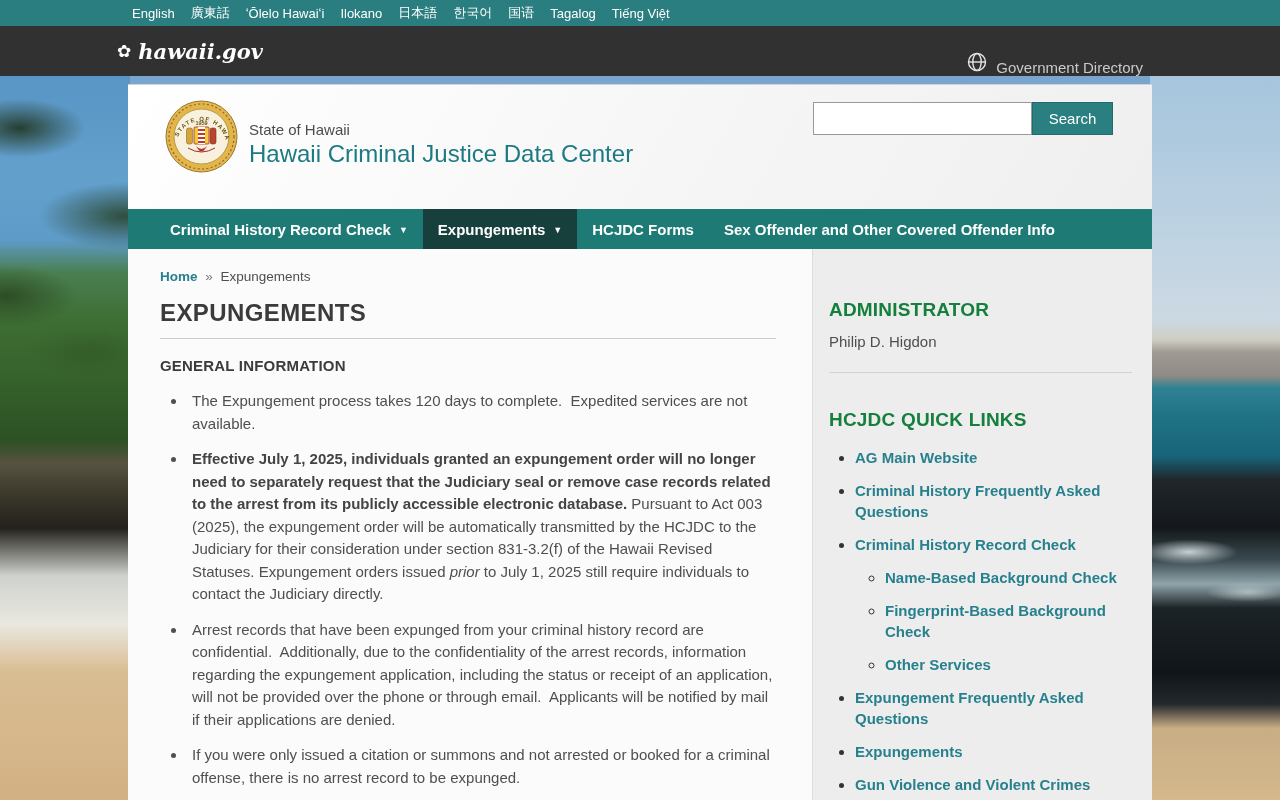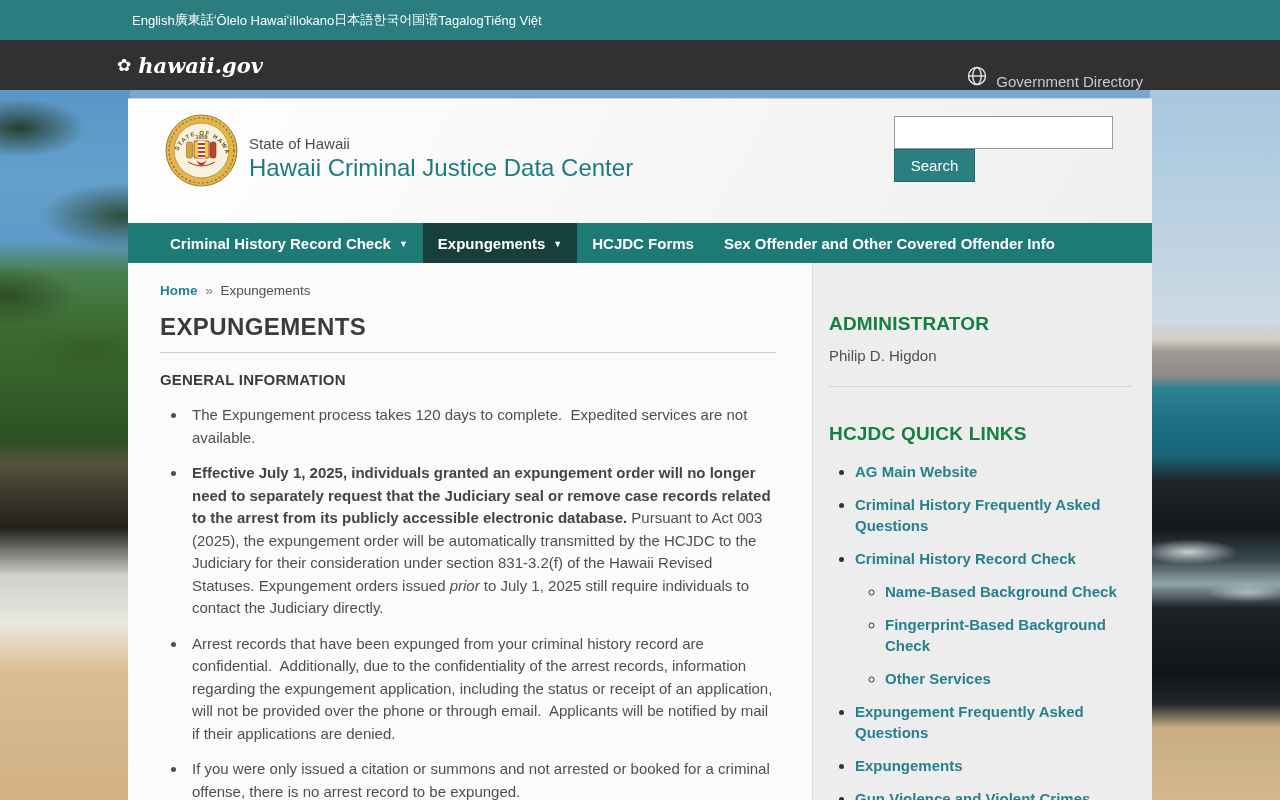--- a/index.html
+++ b/index.html
@@ -33,43 +33,43 @@
       linear-gradient(180deg,
         #9fc0da 0%, #abc8de 15%, #bfd3e2 30%, #ccd9e3 40%,
         #cfcdc2 42.5%, #a09a94 44%, #8f8a86 47%,
         #2e8293 48.5%, #1f7384 52%, #18647a 57%,
         #20262b 60%, #14181c 66%, #3a4a50 70%, #90a5aa 73%,
         #1c2327 76%, #10151a 84%, #23282c 88%,
         #c8ad85 91%, #d5b88c 100%);
   }
 
   
-  .lang-bar { position:relative; z-index:2; height:40px; background:#2a7e80;
-    display:flex; align-items:center; gap:0; padding-left:132px;
+  .lang-bar { position:relative; z-index:2; height:26px; background:#2a7e80;
+    display:flex; align-items:center; gap:16px; padding-left:132px;
     color:#fff; font-size:13px; }
   .lang-bar a { color:#fff; text-decoration:none; cursor:pointer; white-space:nowrap; }
 
   .site-bar { position:relative; z-index:2; height:50px; background:#313131; }
   .logo { position:absolute; left:117px; top:0; height:50px; display:flex; align-items:center; gap:7px;
     color:#fff; cursor:pointer; }
   .logo .flower { font-size:17px; line-height:1; }
   .logo .logo-text { font-family:"DejaVu Serif", serif; font-style:italic; font-weight:bold; font-size:21px; }
   .directory { position:absolute; right:137px; top:0; height:50px; display:flex; align-items:flex-end; gap:8px;
     color:#c9c9c9; font-size:15px; cursor:pointer; }
 
   
   .page { position:relative; z-index:1; width:1024px; margin:8px auto 0; }
 
   .masthead { position:relative; height:125px;
     background:linear-gradient(120deg,#ffffff 0%,#f6f6f6 55%,#efefef 100%);
     border-top:1px solid #cfd4d6; }
   .seal { position:absolute; left:37px; top:15px; }
   .agency { position:absolute; left:121px; top:36px; font-size:15px; color:#4d4d4d; }
   .site-title { position:absolute; left:121px; top:55px; font-size:24px; font-weight:normal; color:#1b7a82; cursor:pointer; }
-  .search { position:absolute; top:17px; right:39px; display:flex;flex-direction:column; }
+  .search { position:absolute; top:17px; right:39px; display:flex; }
   .search input { width:219px; height:33px; border:1px solid #999; background:#fff; padding:0 8px; font-size:14px; outline:none; }
   .search button { width:81px; height:33px; border:1px solid #226a6c; background:#2a7f81; color:#fff; font-size:15px;
     font-family:"Liberation Sans", sans-serif; cursor:pointer; }
 
   
   .nav { height:40px; background:#1e7a74; display:flex; padding-left:27px; }
   .nav-item { display:flex; align-items:center; gap:8px; padding:0 15px; color:#fff;
     font-size:15px; font-weight:bold; cursor:pointer; white-space:nowrap; }
   .nav-item.active { background:#17403c; }
   .nav-item .caret { font-size:9px; position:relative; top:1px; }

